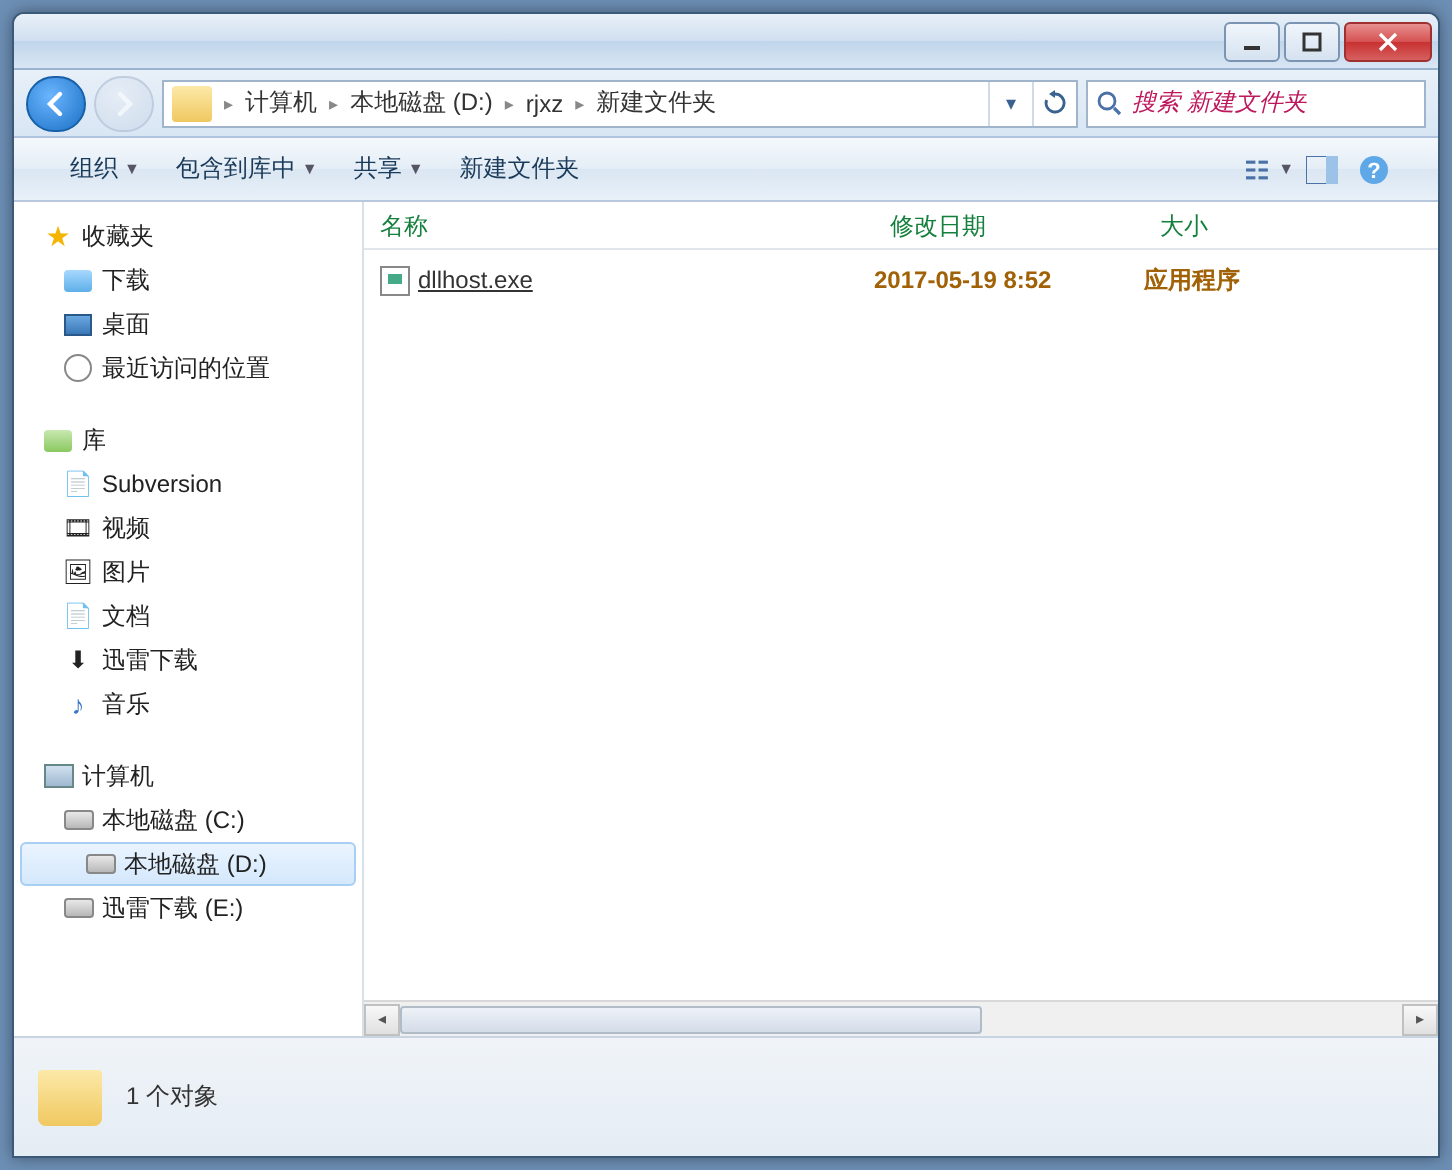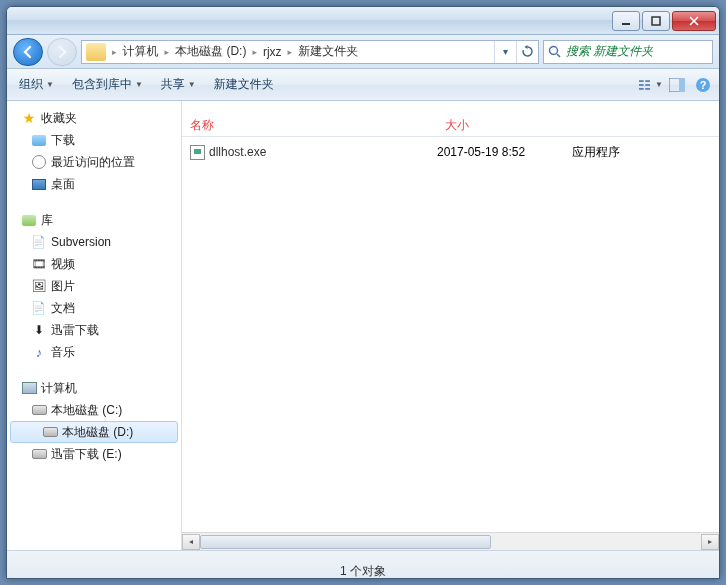--- a/index.html
+++ b/index.html
@@ -12,60 +12,60 @@
 .navbar { height: 34px; background: linear-gradient(to bottom, #e8f0f8, #d8e6f4); display: flex; align-items: center; padding: 3px 6px; gap: 4px; border-bottom: 1px solid #b0c4de; }
 .nav-back, .nav-fwd { width: 30px; height: 28px; border-radius: 14px; display: flex; align-items: center; justify-content: center; }
 .nav-back { background: radial-gradient(circle at 40% 35%, #6bb6ff, #1a6fc4); border: 1px solid #1860a8; }
 .nav-fwd { background: radial-gradient(circle at 40% 35%, #e8eef6, #c8d6e8); border: 1px solid #a8b8d0; opacity: 0.6; }
 .nav-back svg, .nav-fwd svg { width: 14px; height: 14px; }
 .addressbar { flex: 1; height: 24px; background: #fff; border: 1px solid #a0b4cc; display: flex; align-items: center; font-size: 12px; }
 .addr-folder { width: 20px; height: 18px; background: linear-gradient(to bottom, #fce9a8, #f0c860); border-radius: 2px; margin: 0 4px; }
 .addr-seg { padding: 0 4px; color: #333; }
 .addr-sep { color: #888; font-size: 9px; padding: 0 2px; }
 .addr-refresh, .addr-drop { width: 22px; height: 22px; display: flex; align-items: center; justify-content: center; border-left: 1px solid #d0dae8; color: #3a628f; font-size: 10px; }
-.searchbox { width: 170px; height: 24px; background: #fff; border: 1px solid #a0b4cc; display: flex; align-items: center; padding: 0 4px; font-size: 12px; color: #15803d; }
+.searchbox { width: 170px; height: 24px; background: #fff; border: 1px solid #a0b4cc; display: flex; align-items: center; padding: 0 4px; font-size: 12px; color: #be185d; }
 .searchbox svg { width: 14px; height: 14px; margin-right: 4px; fill: #4a72a8; }
-.toolbar { height: 32px; background: linear-gradient(to bottom, #f4f8fc, #e4edf6 50%, #dae6f2 50%, #e8f0f8); border-bottom: 1px solid #b8c8dc; display: flex; align-items: center; padding: 0 4px; font-size: 12px; gap: 2px; }
+.toolbar { height: 32px; background: linear-gradient(to bottom, #f4f8fc, #e4edf6 50%, #dae6f2 50%, #e8f0f8); border-bottom: 1px solid #b8c8dc; display: flex; align-items: center; padding: 0 20px; font-size: 12px; gap: 2px; }
 .tb-item { padding: 4px 8px; color: #1a3a5a; display: flex; align-items: center; gap: 3px; }
 .tb-item .drop { font-size: 8px; color: #556; }
 .tb-spacer { flex: 1; }
 .tb-icon { width: 24px; height: 24px; display: flex; align-items: center; justify-content: center; color: #3a628f; }
 .body { flex: 1; display: flex; overflow: hidden; }
 .sidebar { width: 175px; background: #fff; border-right: 1px solid #d8e0e8; overflow-y: auto; padding: 6px 0; font-size: 12px; }
 .tree-group { margin-bottom: 14px; }
 .tree-node { display: flex; align-items: center; padding: 2px 6px 2px 14px; height: 22px; color: #222; gap: 4px; }
 .tree-node.child { padding-left: 24px; }
 .tree-node.selected { background: linear-gradient(to bottom, #eaf4ff, #d4e8fc); border: 1px solid #a8cef2; border-radius: 3px; margin: 0 3px; padding-left: 31px; }
 .tree-icon { width: 16px; height: 16px; display: flex; align-items: center; justify-content: center; flex-shrink: 0; }
 .ico-star { color: #f4b400; font-size: 14px; }
 .ico-folder { background: linear-gradient(to bottom, #a8d8ff, #5eafe8); border-radius: 2px; width: 14px; height: 11px; }
 .ico-folder.lib { background: linear-gradient(to bottom, #c8e8b0, #8ac860); }
 .ico-desktop { background: linear-gradient(to bottom, #6ba8e0, #3a78b8); width: 14px; height: 11px; border: 1px solid #2a5888; }
 .ico-clock { width: 14px; height: 14px; border: 1px solid #888; border-radius: 50%; position: relative; }
 .ico-drive { width: 15px; height: 10px; background: linear-gradient(to bottom, #e8e8e8, #b8b8b8); border: 1px solid #888; border-radius: 2px; }
 .ico-pc { width: 15px; height: 12px; background: linear-gradient(to bottom, #d0e0f0, #a0b8d0); border: 1px solid #688; }
 .ico-music { color: #3a78c8; font-size: 13px; }
 .content { flex: 1; display: flex; flex-direction: column; background: #fff; }
-.col-header { height: 24px; border-bottom: 1px solid #e0e6ec; display: flex; font-size: 12px; color: #ef4444; margin-top: 12px; }
+.col-header { height: 24px; border-bottom: 1px solid #e0e6ec; display: flex; font-size: 12px; color: #15803d; }
 .col-header > div { padding: 4px 8px; border-right: 1px solid transparent; }
 .col-name { width: 255px; }
 .col-date { width: 135px; }
 .col-type { width: 100px; }
 .col-size { flex: 1; }
 .file-list { flex: 1; padding: 4px 0; overflow: auto; }
 .file-row { display: flex; font-size: 12px; color: #333; height: 22px; align-items: center; }
-.file-row .col-name { display: flex; align-items: center; gap: 4px; padding-left: 8px; }
-.file-row .col-date, .file-row .col-type { color: #000000; }
+.file-row .col-name { display: flex; align-items: center; gap: 4px; padding-left: 8px; text-decoration: underline; }
+.file-row .col-date, .file-row .col-type { color: #a16207; font-weight: bold; }
 .ico-exe { width: 15px; height: 15px; border: 1px solid #888; background: #fff; position: relative; }
 .ico-exe::after { content: ""; position: absolute; top: 3px; left: 3px; width: 7px; height: 5px; background: #4a8; }
 .scrollbar-h { height: 18px; background: #f0f0f0; border-top: 1px solid #d8d8d8; display: flex; align-items: center; }
 .sb-btn { width: 18px; height: 16px; background: linear-gradient(to bottom, #f8f8f8, #e0e0e0); border: 1px solid #c0c0c0; display: flex; align-items: center; justify-content: center; font-size: 8px; color: #555; }
 .sb-track { flex: 1; position: relative; height: 16px; }
 .sb-thumb { position: absolute; left: 0; width: 58%; height: 14px; top: 1px; background: linear-gradient(to bottom, #eef2f8, #d4dce8); border: 1px solid #b0bcc8; border-radius: 2px; }
-.statusbar { height: 28px; background: linear-gradient(to bottom, #f0f4f8, #e4ecf4); border-top: 1px solid #c8d4e2; display: flex; align-items: center; padding: 0 12px; font-size: 12px; gap: 12px; color: #333; flex-direction: column; }
+.statusbar { height: 60px; background: linear-gradient(to bottom, #f0f4f8, #e4ecf4); border-top: 1px solid #c8d4e2; display: flex; align-items: center; padding: 0 12px; font-size: 12px; gap: 12px; color: #333; }
 .status-icon { width: 32px; height: 28px; background: linear-gradient(to bottom, #fce9a8, #f0c860); border-radius: 2px 2px 4px 4px; }
 </style>
 </head>
 <body>
 
 <div class="window">
 
   <div class="titlebar">
     <div class="title-btn">
       <svg viewBox="0 0 10 10">
@@ -174,29 +174,29 @@
           <span>收藏夹</span>
         </div>
         <div class="tree-node child">
           <span class="tree-icon">
               <span class="ico-folder"></span>
             </span>
           <span>下载</span>
         </div>
         <div class="tree-node child">
           <span class="tree-icon">
+              <span class="ico-desktop"></span>
+            </span>
+          <span>桌面</span>
+        </div>
+        <div class="tree-node child">
+          <span class="tree-icon">
               <span class="ico-clock"></span>
             </span>
           <span>最近访问的位置</span>
-        </div>
-        <div class="tree-node child">
-          <span class="tree-icon">
-              <span class="ico-desktop"></span>
-            </span>
-          <span>桌面</span>
         </div>
       </div>
 
       <div class="tree-group">
         <div class="tree-node">
           <span class="tree-icon">
               <span class="ico-folder lib"></span>
             </span>
           <span>库</span>
         </div>
@@ -251,20 +251,21 @@
             </span>
           <span>迅雷下载 (E:)</span>
         </div>
       </div>
 
     </div>
 
     <div class="content">
       <div class="col-header">
         <div class="col-name">名称</div>
+        <div class="col-date">修改日期</div>
         <div class="col-size">大小</div>
       </div>
       <div class="file-list">
         <div class="file-row">
           <div class="col-name">
             <span class="ico-exe"></span>
             <span>dllhost.exe</span>
           </div>
           <div class="col-date">2017-05-19 8:52</div>
           <div class="col-type">应用程序</div>

